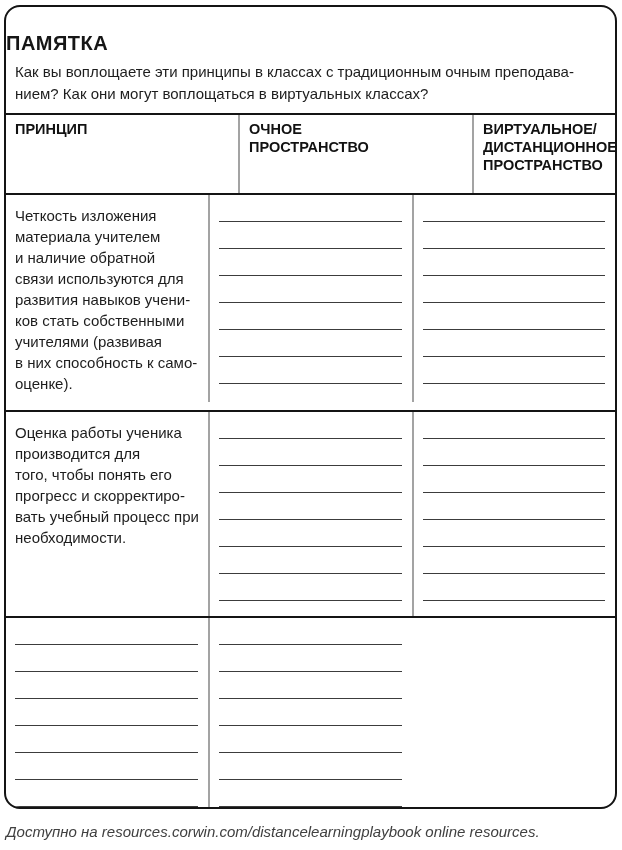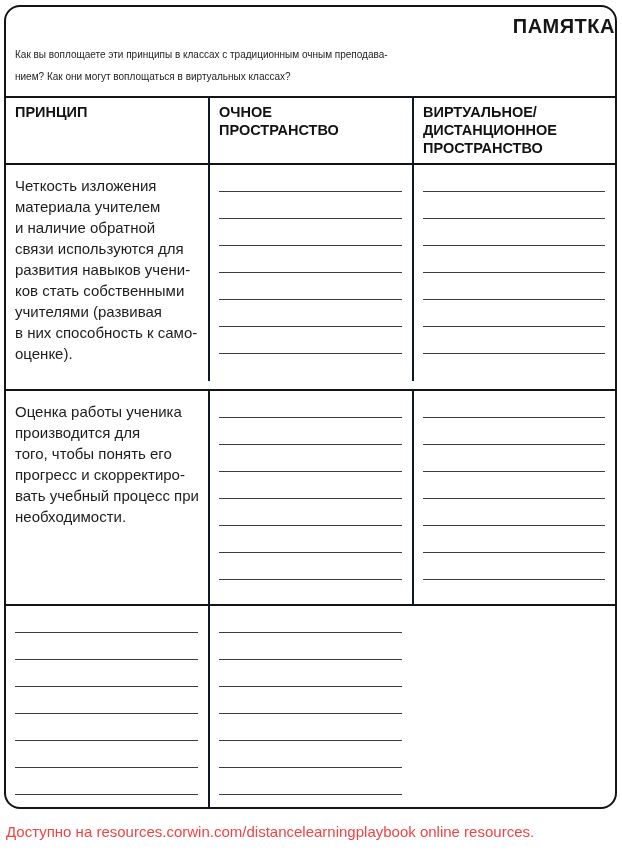--- a/index.html
+++ b/index.html
@@ -27,71 +27,72 @@
     box-sizing: border-box;
     border: 2px solid #141414;
     border-radius: 16px;
     overflow: hidden;
     display: flex;
     flex-direction: column;
     background: #ffffff;
   }
   .title {
     margin: 0;
-    padding-top: 7px;
-    text-align: right;
+    padding-top: 24px;
+    text-align: left;
     font-size: 20px;
     font-weight: bold;
     letter-spacing: 0.5px;
     line-height: 24px;
     color: #161616;
   }
   .intro {
     margin: 6px 0 0 0;
     padding: 0 9px;
-    font-size: 10px;
+    font-size: 15px;
     line-height: 22px;
     white-space: pre-line;
     color: #1d1d1d;
   }
   .tbl {
     margin-top: 8px;
     flex: 1;
     display: flex;
     flex-direction: column;
     border-top: 2px solid #141414;
     min-height: 0;
   }
   .trow {
     display: grid;
     grid-template-columns: 202px 204px 1fr;
     box-sizing: border-box;
   }
   .thead-row {
-    height: 65px;
+    height: 78px;
+    gap: 30px;
   }
   .body-row {
     border-top: 2px solid #141414;
   }
   .body-row:nth-child(1) { height: 218px; }
   .body-row:nth-child(2) { height: 215px; margin-top: 8px; }
   .body-row:nth-child(3) { flex: 1; }
   #rows {
     flex: 1;
     display: flex;
     flex-direction: column;
     min-height: 0;
     border-radius: 25px;
   }
   .cell {
     box-sizing: border-box;
     min-width: 0;
   }
   .cell + .cell {
-    border-left: 2px solid #0f172a;
+    border-left: 2px solid #a3a3a3;
   }
   .th {
     padding: 5px 6px 0 9px;
     font-weight: bold;
     font-size: 14.5px;
     line-height: 18px;
     white-space: pre-line;
     color: #121212;
   }
   .principle {
@@ -108,21 +109,22 @@
     height: 26px;
     border-bottom: 1.6px solid #3c3c3c;
   }
   .footer {
     position: absolute;
     left: 6px;
     top: 822px;
     margin: 0;
     font-size: 15px;
     line-height: 20px;
-    color: #ef4444;
+    color: #404040;
+    font-style: italic;
   }
 </style>
 </head>
 <body>
 
 <div class="page">
   <div class="card">
     <h1 class="title">ПАМЯТКА</h1>
     <p class="intro">Как вы воплощаете эти принципы в классах с традиционным очным преподава-
 нием? Как они могут воплощаться в виртуальных классах?</p>

